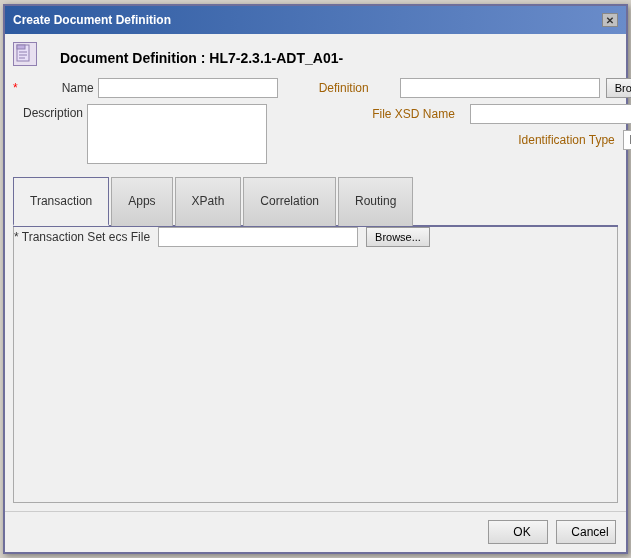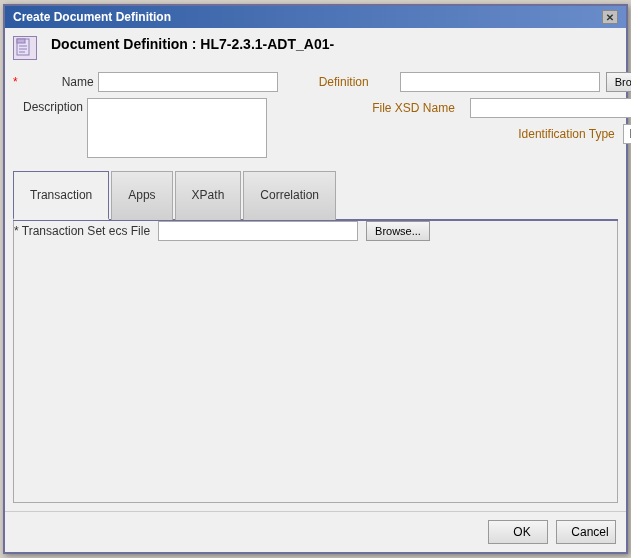--- a/index.html
+++ b/index.html
@@ -25,21 +25,21 @@
     }
     .title-bar {
       background: linear-gradient(to right, #2d5aa0, #6a8cca);
       color: white;
       padding: 4px 8px;
       font-size: 12px;
       font-weight: bold;
       display: flex;
       align-items: center;
       justify-content: space-between;
-      height: 22px;
+      height: 28px;
       flex-shrink: 0;
     }
     .title-bar-text {
       color: white;
     }
     .close-btn {
       width: 16px;
       height: 14px;
       background: #c0c0c0;
       border: 1px solid #888;
@@ -52,23 +52,23 @@
     }
     .dialog-body {
       flex: 1;
       display: flex;
       flex-direction: column;
       padding: 8px;
       background: #f0f0f0;
     }
     .doc-header {
       display: flex;
-      align-items: flex-start;
+      align-items: flex-end;
       margin-bottom: 12px;
-      gap: 14px;
+      gap: 23px;
     }
     .doc-icon {
       width: 24px;
       height: 24px;
       background: #e8e0f0;
       border: 1px solid #9080b0;
       display: flex;
       align-items: center;
       justify-content: center;
       font-size: 10px;
@@ -301,20 +301,21 @@
         </div>
       </div>
     </div>
 
     <div class="tabs-area">
       <div class="tabs-header">
         <div class="tab active">Transaction</div>
         <div class="tab">Apps</div>
         <div class="tab">XPath</div>
         <div class="tab">Correlation</div>
+        <div class="tab">Routing</div>
       </div>
       <div class="tab-content">
         <div class="tab-row">
           <span class="tab-label">* Transaction Set ecs File</span>
           <input type="text" class="tab-input" value="" style="">
           <button class="browse-btn">Browse...</button>
         </div>
       </div>
     </div>
 

